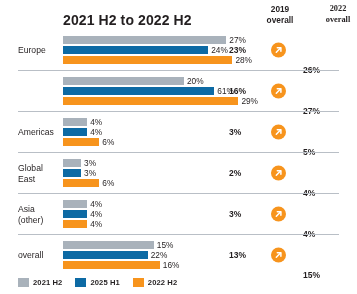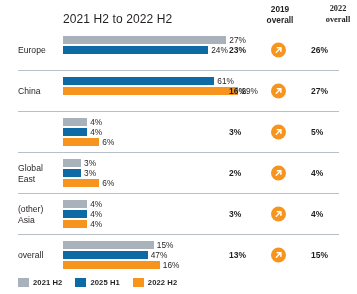--- a/index.html
+++ b/index.html
@@ -26,22 +26,22 @@
 
   
   .header {
     position: relative;
     height: 30px;
   }
   .header-title {
     position: absolute;
     left: 63px;
     top: 12px;
-    font-size: 12px;
-    font-weight: normal;
+    font-size: 14px;
+    font-weight: bold;
     letter-spacing: 0.1px;
     white-space: nowrap;
   }
   .col-head {
     position: absolute;
     top: 4px;
     width: 44px;
     text-align: center;
     font-size: 8.3px;
     font-weight: bold;
@@ -122,21 +122,21 @@
   .ov-val {
     position: absolute;
     top: 50%;
     transform: translateY(-50%);
     width: 34px;
     text-align: left;
     font-size: 8.5px;
     font-weight: bold;
   }
   .ov-val.left  { left: 2px; }
-  .ov-val.right { left: 84px; }
+  .ov-val.right { left: 76px; margin-top: 20px; }
   .ov-badge {
     position: absolute;
     left: 44px;
     top: 50%;
     transform: translateY(-50%);
     width: 15px;
     height: 15px;
     border-radius: 50%;
     background: #f7941d;
   }
@@ -192,56 +192,58 @@
 
   <div class="rows" id="rows-container">
       <div class="row">
         <div class="row-inner">
           <div class="row-label">
             <span>Europe</span>
           </div>
           <div class="bars">
             <div class="bar-line"><div class="bar" style="width: 163.3px; background: rgb(169, 178, 187);"></div><div class="bar-val">27%</div></div>
             <div class="bar-line"><div class="bar" style="width: 145.2px; background: rgb(13, 106, 164);"></div><div class="bar-val">24%</div></div>
+            <div class="bar-line"><div class="bar" style="width: 169.4px; background: rgb(247, 148, 29);"></div><div class="bar-val">28%</div></div>
           </div>
           <div class="overall">
             <div class="ov-val left">23%</div>
             <div class="ov-badge">
               <svg width="15" height="15" viewBox="0 0 15 15" aria-hidden="true">
                 <path d="M5.3 9.7 L9.5 5.5" stroke="#ffffff" stroke-width="1.5" stroke-linecap="round" fill="none"></path>
                 <path d="M6.3 5.2 L9.9 5.2 L9.9 8.8" stroke="#ffffff" stroke-width="1.5" stroke-linecap="round" stroke-linejoin="round" fill="none"></path>
               </svg>
             </div>
             <div class="ov-val right">26%</div>
           </div>
         </div>
       </div>
       <div class="row">
         <div class="row-inner">
-          <div class="row-label">
-            <span>China</span>
-          </div>
-          <div class="bars">
+          <div class="bars">
+            <div class="bar-line"><div class="bar" style="width: 121px; background: rgb(169, 178, 187);"></div><div class="bar-val">20%</div></div>
             <div class="bar-line"><div class="bar" style="width: 151.3px; background: rgb(13, 106, 164);"></div><div class="bar-val">61%</div></div>
             <div class="bar-line"><div class="bar" style="width: 175.4px; background: rgb(247, 148, 29);"></div><div class="bar-val">29%</div></div>
           </div>
           <div class="overall">
             <div class="ov-val left">16%</div>
             <div class="ov-badge">
               <svg width="15" height="15" viewBox="0 0 15 15" aria-hidden="true">
                 <path d="M5.3 9.7 L9.5 5.5" stroke="#ffffff" stroke-width="1.5" stroke-linecap="round" fill="none"></path>
                 <path d="M6.3 5.2 L9.9 5.2 L9.9 8.8" stroke="#ffffff" stroke-width="1.5" stroke-linecap="round" stroke-linejoin="round" fill="none"></path>
               </svg>
             </div>
             <div class="ov-val right">27%</div>
           </div>
         </div>
       </div>
       <div class="row">
         <div class="row-inner">
+          <div class="row-label">
+            <span>Americas</span>
+          </div>
           <div class="bars">
             <div class="bar-line"><div class="bar" style="width: 24.2px; background: rgb(169, 178, 187);"></div><div class="bar-val">4%</div></div>
             <div class="bar-line"><div class="bar" style="width: 24.2px; background: rgb(13, 106, 164);"></div><div class="bar-val">4%</div></div>
             <div class="bar-line"><div class="bar" style="width: 36.3px; background: rgb(247, 148, 29);"></div><div class="bar-val">6%</div></div>
           </div>
           <div class="overall">
             <div class="ov-val left">3%</div>
             <div class="ov-badge">
               <svg width="15" height="15" viewBox="0 0 15 15" aria-hidden="true">
                 <path d="M5.3 9.7 L9.5 5.5" stroke="#ffffff" stroke-width="1.5" stroke-linecap="round" fill="none"></path>
@@ -271,22 +273,22 @@
                 <path d="M6.3 5.2 L9.9 5.2 L9.9 8.8" stroke="#ffffff" stroke-width="1.5" stroke-linecap="round" stroke-linejoin="round" fill="none"></path>
               </svg>
             </div>
             <div class="ov-val right">4%</div>
           </div>
         </div>
       </div>
       <div class="row">
         <div class="row-inner">
           <div class="row-label">
+            <span>Asia</span>
             <span>(other)</span>
-            <span>Asia</span>
           </div>
           <div class="bars">
             <div class="bar-line"><div class="bar" style="width: 24.2px; background: rgb(169, 178, 187);"></div><div class="bar-val">4%</div></div>
             <div class="bar-line"><div class="bar" style="width: 24.2px; background: rgb(13, 106, 164);"></div><div class="bar-val">4%</div></div>
             <div class="bar-line"><div class="bar" style="width: 24.2px; background: rgb(247, 148, 29);"></div><div class="bar-val">4%</div></div>
           </div>
           <div class="overall">
             <div class="ov-val left">3%</div>
             <div class="ov-badge">
               <svg width="15" height="15" viewBox="0 0 15 15" aria-hidden="true">
@@ -298,21 +300,21 @@
           </div>
         </div>
       </div>
       <div class="row">
         <div class="row-inner">
           <div class="row-label">
             <span>overall</span>
           </div>
           <div class="bars">
             <div class="bar-line"><div class="bar" style="width: 90.8px; background: rgb(169, 178, 187);"></div><div class="bar-val">15%</div></div>
-            <div class="bar-line"><div class="bar" style="width: 84.7px; background: rgb(13, 106, 164);"></div><div class="bar-val">47%</div></div>
+            <div class="bar-line"><div class="bar" style="width: 84.7px; background: rgb(13, 106, 164);"></div><div class="bar-val">22%</div></div>
             <div class="bar-line"><div class="bar" style="width: 96.8px; background: rgb(247, 148, 29);"></div><div class="bar-val">16%</div></div>
           </div>
           <div class="overall">
             <div class="ov-val left">13%</div>
             <div class="ov-badge">
               <svg width="15" height="15" viewBox="0 0 15 15" aria-hidden="true">
                 <path d="M5.3 9.7 L9.5 5.5" stroke="#ffffff" stroke-width="1.5" stroke-linecap="round" fill="none"></path>
                 <path d="M6.3 5.2 L9.9 5.2 L9.9 8.8" stroke="#ffffff" stroke-width="1.5" stroke-linecap="round" stroke-linejoin="round" fill="none"></path>
               </svg>
             </div>

